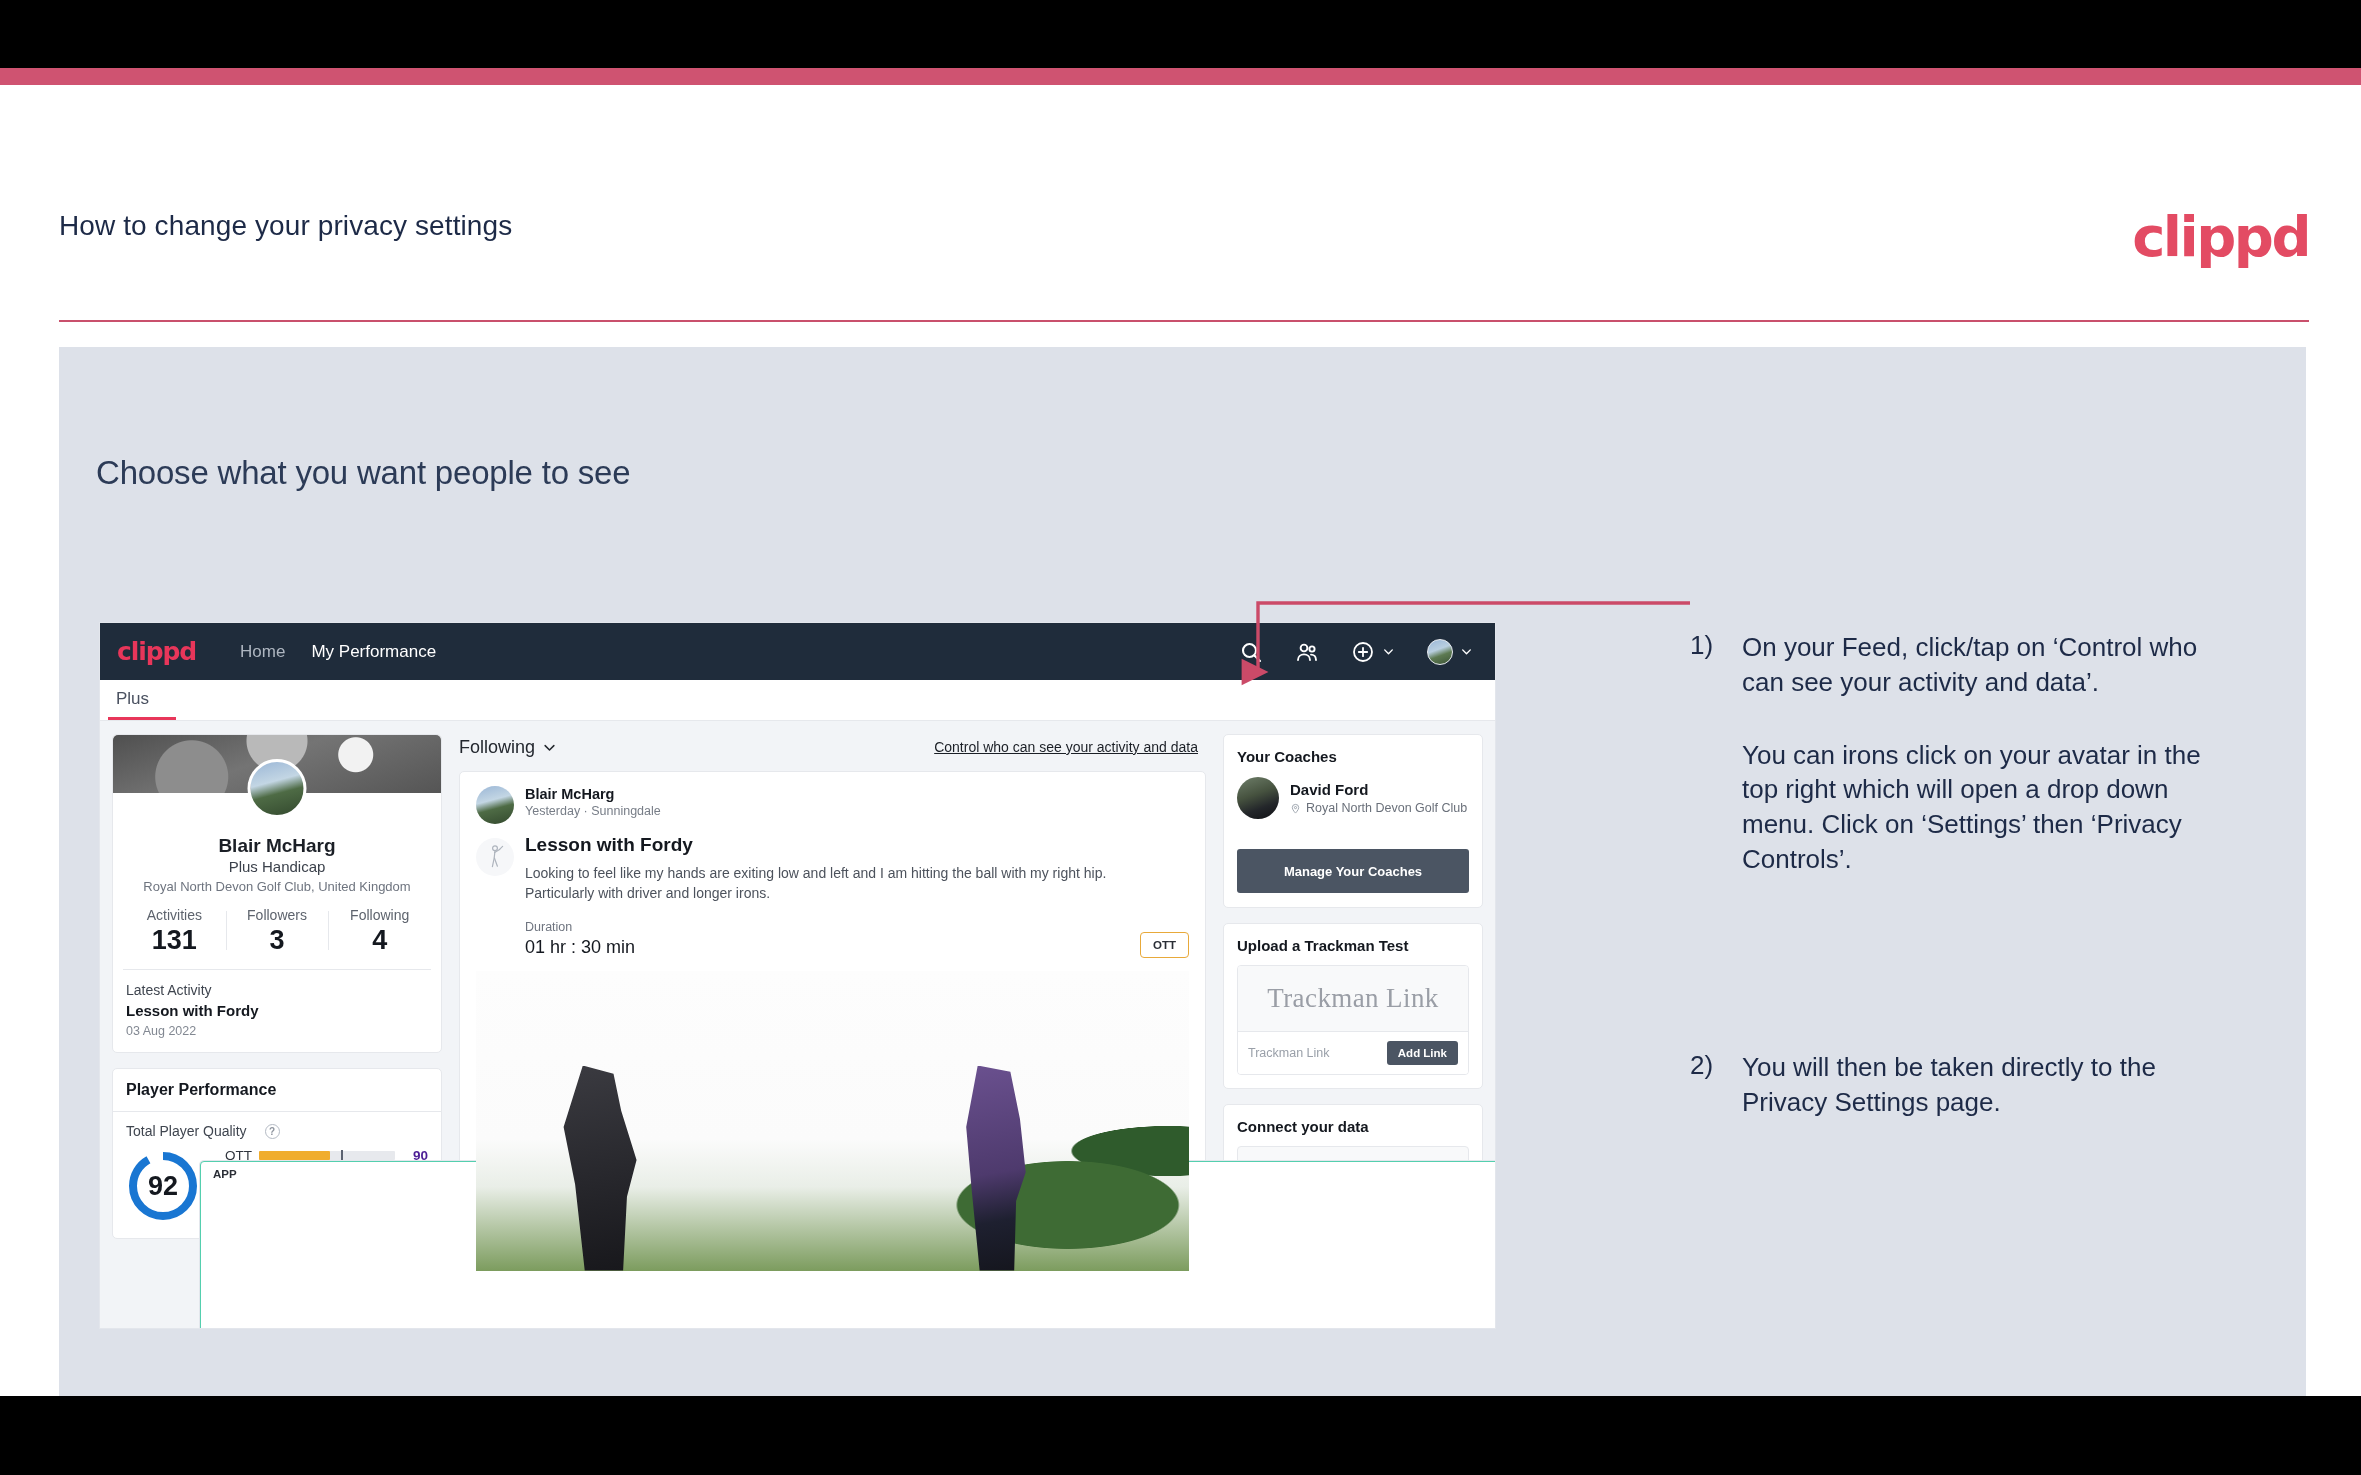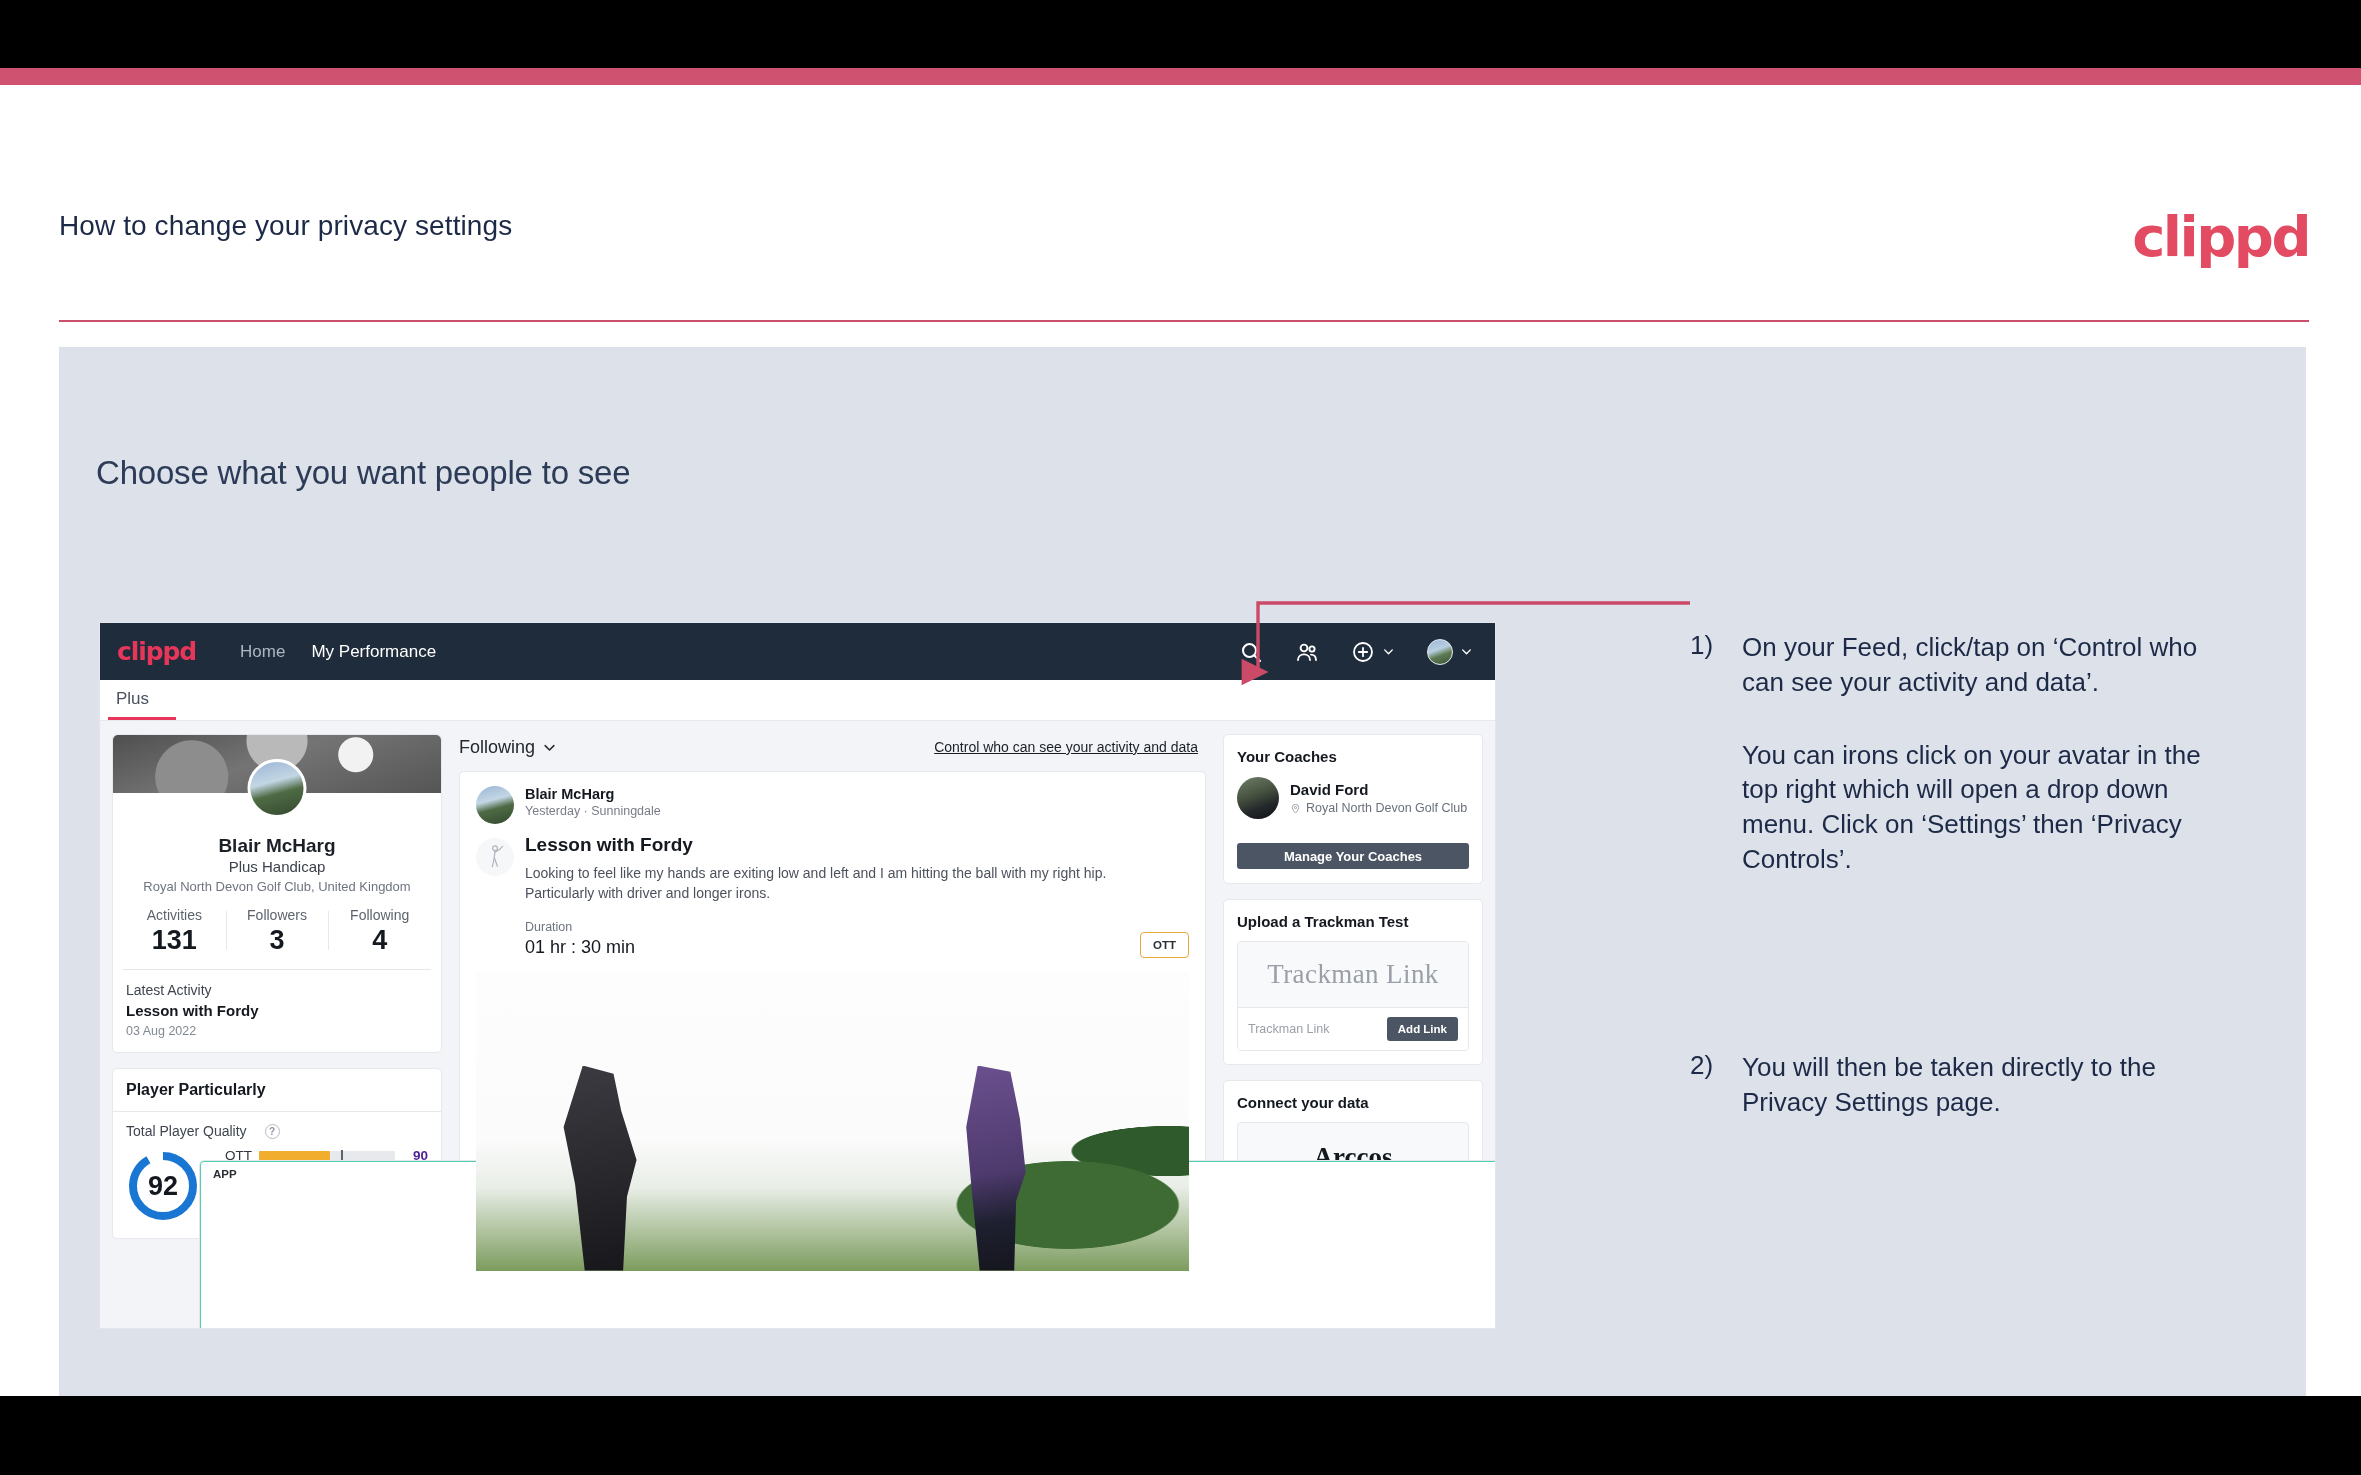--- a/index.html
+++ b/index.html
@@ -202,21 +202,21 @@
   .coach-card { padding:13px 13px 14px; }
   .coach-row { display:flex; gap:11px; align-items:center; margin-top:12px; }
   .coach-av {
     width:42px; height:42px; border-radius:50%; flex:0 0 42px;
     background:linear-gradient(160deg,#6f7f6a 0%,#46523f 42%,#23262a 70%,#101114 100%);
   }
   .coach-name { font-size:15px; font-weight:700; color:#14181f; }
   .coach-club { font-size:12.5px; color:#6a707a; margin-top:3px; display:flex; align-items:center; gap:5px; }
   .pin { width:11px; height:11px; color:#98a0aa; }
   .btn-dark {
-    margin-top:24px; width:100%; height:26px; background:#4b5563; color:#fff;
+    margin-top:30px; width:100%; height:44px; background:#4b5563; color:#fff;
     font-size:13px; font-weight:700; border:none; border-radius:3px; cursor:pointer;
     font-family:"Liberation Sans", sans-serif;
     text-align:center;
   }
   .tm-card { margin-top:15px; padding:13px; }
   .tm-inner { margin-top:11px; border:1px solid #e6e8ec; border-radius:4px; overflow:hidden; }
   .tm-logo {
     height:66px; background:#f8f9fa; display:flex; align-items:center; justify-content:center;
     font-family:"Liberation Serif", serif; font-size:27px; color:#9a9ea6; letter-spacing:0.4px;
     border-bottom:1px solid #e6e8ec;
@@ -339,21 +339,21 @@
               <div class="p-divider"></div>
             </div>
             <div class="p-latest">
               <div class="p-latest-l">Latest Activity</div>
               <div class="p-latest-t">Lesson with Fordy</div>
               <div class="p-latest-d">03 Aug 2022</div>
             </div>
           </div>
 
           <div class="card perf-card">
-            <div class="perf-hd">Player Particularly</div>
+            <div class="perf-hd">Player Performance</div>
             <div class="perf-body">
               <div class="tpq-row">
                 <span>Total Player Quality</span>
                 <span class="q-mark">?</span>
               </div>
 
               <div class="perf-main">
                 <div class="donut">
                   <svg width="74" height="74" viewBox="0 0 74 74">
                     <circle cx="37" cy="37" r="30" fill="none" stroke="#ffffff" stroke-width="8"></circle>

